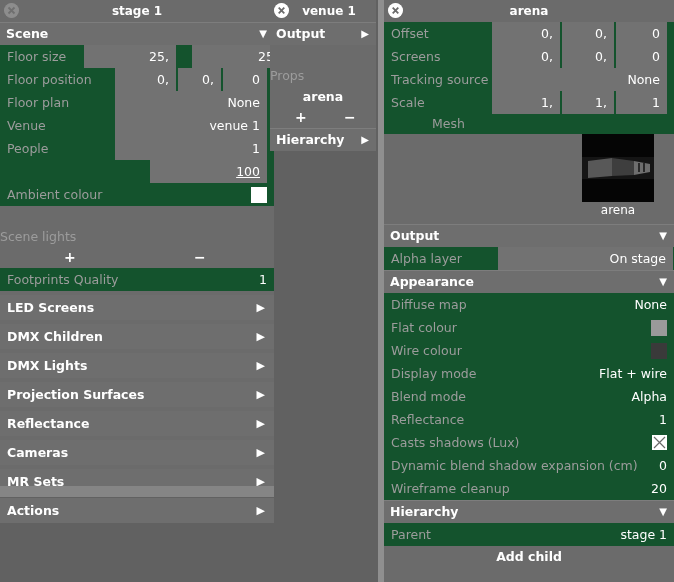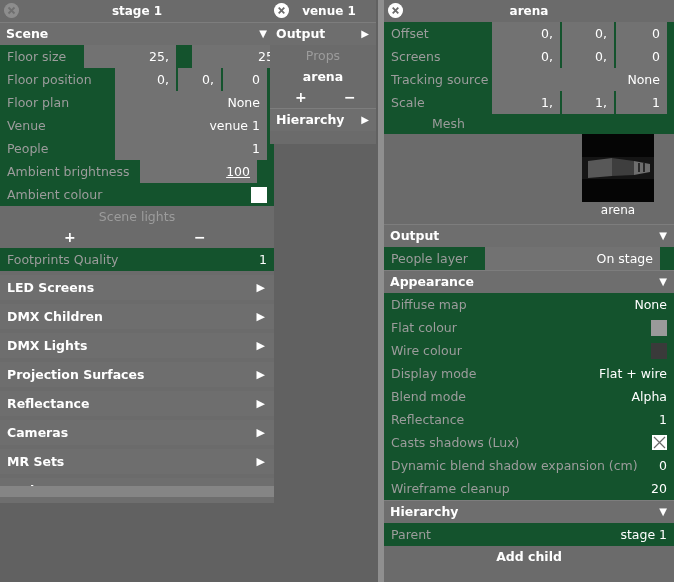--- a/index.html
+++ b/index.html
@@ -66,22 +66,22 @@
   
   .listbtn{
     position:relative;height:25px;line-height:25px;
     background:#6e6e6e;margin-top:4px;padding-left:7px;
     font-weight:bold;color:#ffffff;font-size:12.5px;
   }
   .listbtn .arrow{position:absolute;right:9px;top:0;line-height:25px;font-size:11px;}
 
   
   .centerlabel{
-    height:21px;line-height:21px;text-align:center;
-    color:#9c9c9c;font-size:12.5px;background:#6b6b6b;
+    height:21px;line-height:21px;text-align:left;
+    color:#9c9c9c;font-size:12.5px;background:#6b6b6b;margin-top:20px;
   }
   .centeraction{
     height:21px;line-height:21px;text-align:center;
     color:#ffffff;font-size:12.5px;font-weight:bold;background:#6b6b6b;
   }
   .plusminus{
     position:relative;height:21px;background:#6b6b6b;
   }
   .plusminus span{
     position:absolute;top:0;line-height:21px;color:#ffffff;font-size:14px;font-weight:bold;
@@ -149,22 +149,21 @@
     <span>Venue</span>
     <span class="val" style="left:115px;width:152px;">venue 1</span>
   </div>
 
   <div class="row">
     <span>People</span>
     <span class="val" style="left:115px;width:152px;">1</span>
   </div>
 
   <div class="row">
-    <span>Ambient brightness</span>
-    <span class="val" style="left:140px;width:117px;text-decoration:underline;">100</span>
+    <span class="val" style="left:150px;width:117px;text-decoration:underline;">100</span>
   </div>
 
   <div class="row">
     <span>Ambient colour</span>
     <span class="swatch" style="background:#ffffff;"></span>
   </div>
 
   <div class="centerlabel">Scene lights</div>
   <div class="plusminus">
     <span style="left:64px;">+</span>
@@ -300,22 +299,22 @@
       </svg>
     </div>
     <div class="meshcap">arena</div>
   </div>
 
   <div class="sect">
     <span>Output</span>
     <span class="tri">▼</span>
   </div>
   <div class="row">
-    <span>People layer</span>
-    <span class="val" style="left:101px;width:175px;">On stage</span>
+    <span>Alpha layer</span>
+    <span class="val" style="left:114px;width:175px;">On stage</span>
   </div>
 
   <div class="sect">
     <span>Appearance</span>
     <span class="tri">▼</span>
   </div>
 
   <div class="row">
     <span>Diffuse map</span>
     <span class="valplain">None</span>

